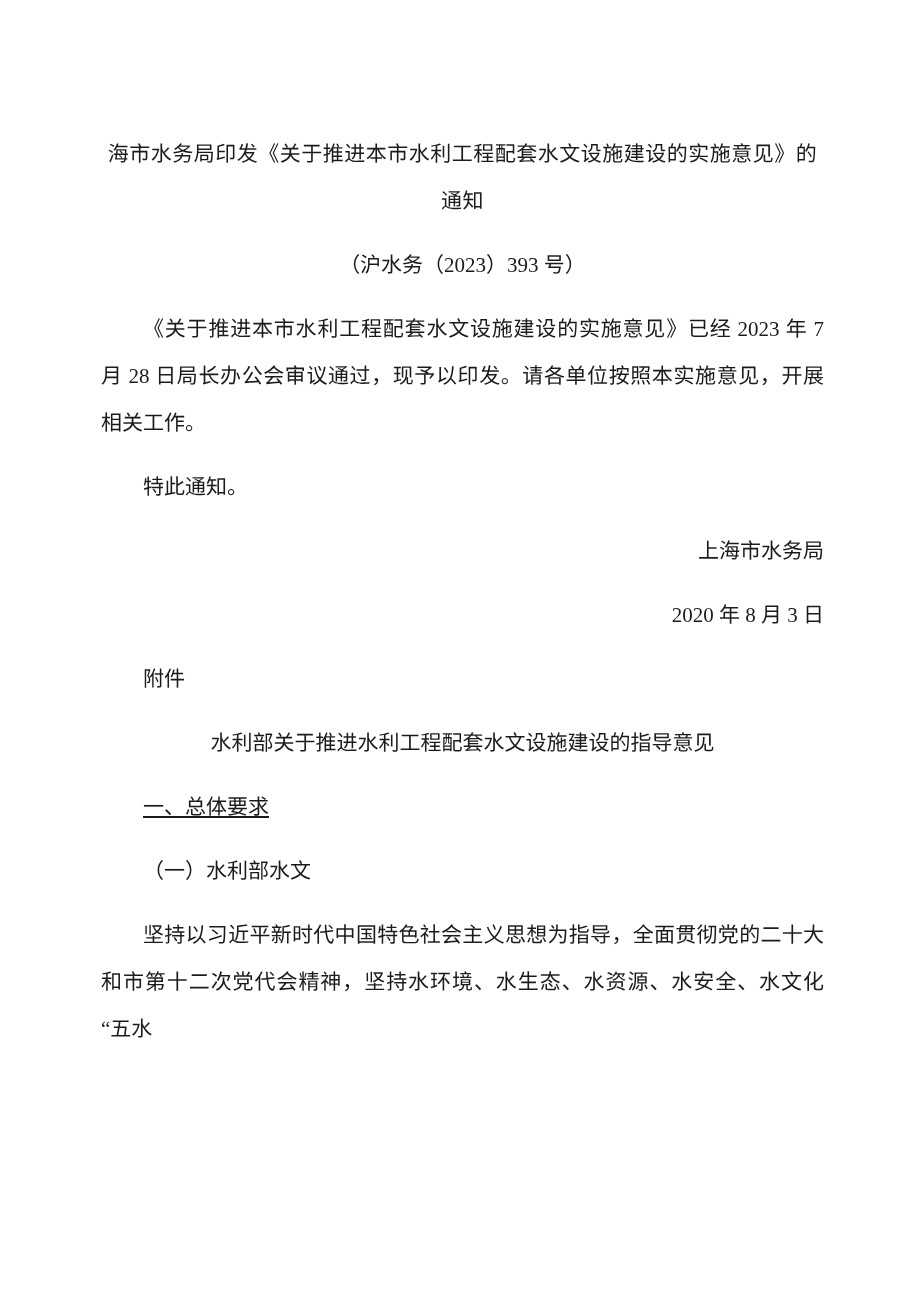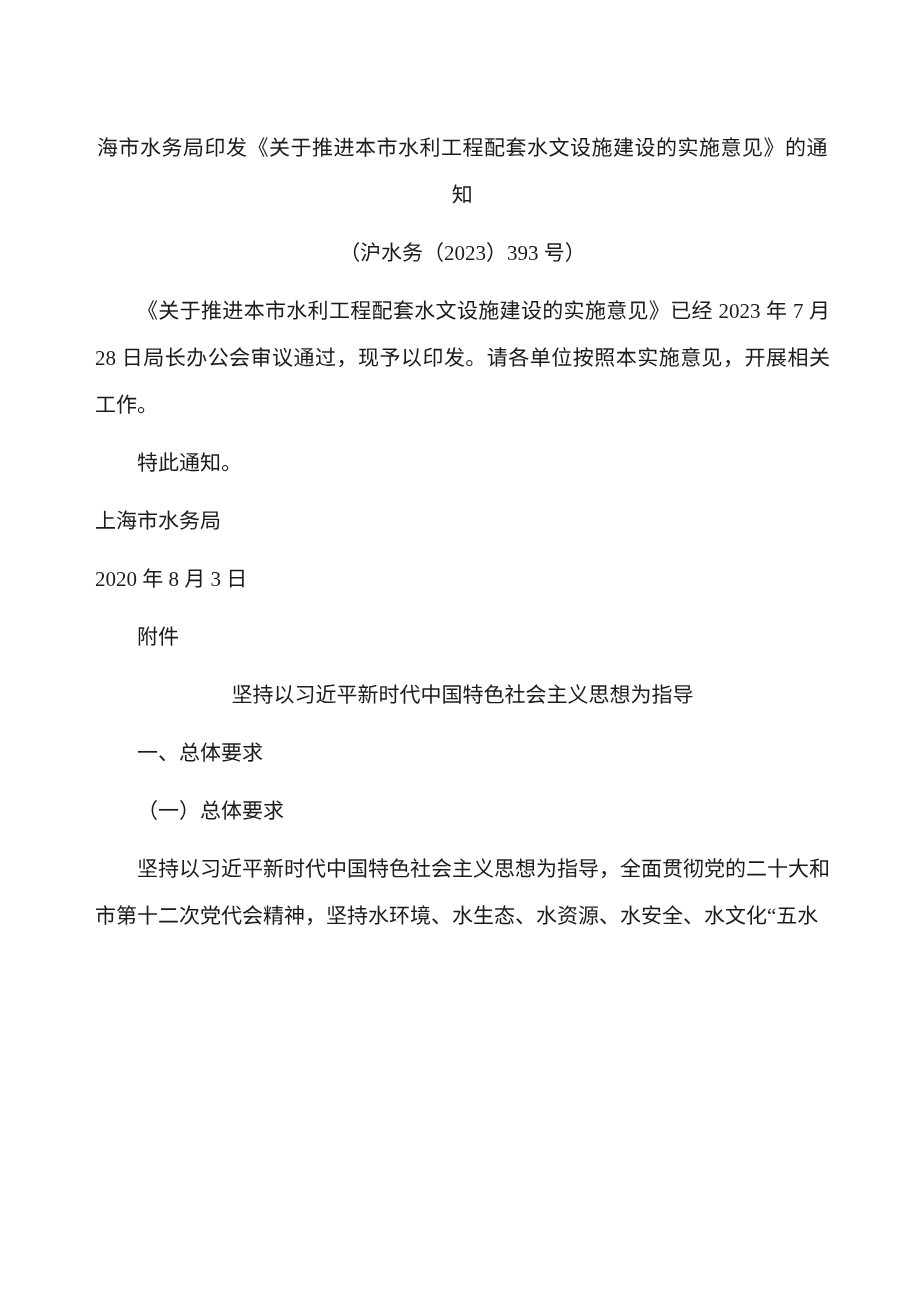--- a/index.html
+++ b/index.html
@@ -14,21 +14,21 @@
     box-sizing: border-box;
     padding: 114px 79px 0 84px;
     background: #ffffff;
     font-family: "Liberation Serif", "DejaVu Serif", serif;
     font-size: 21px;
     line-height: 47px;
     color: #1b1b1b;
     overflow: hidden;
   }
   .page p, .page h1, .page h2 {
-    margin: 11px;
+    margin: 17px;
     padding: 0;
     font-weight: normal;
     font-size: 21px;
   }
   .title {
     font-size: 22px;
     text-align: center;
     letter-spacing: 0.5px;
   }
   .docnum {
@@ -39,36 +39,38 @@
     margin-top: 16px;
     text-align: justify;
   }
   .para {
     text-align: justify;
   }
   .indent {
     text-indent: 2em;
   }
   .sign {
+    text-align: right;
   }
   .sign-org {
     margin-top: 7px;
   }
   .attach-label {
     margin-top: 43px;
   }
   .attach-title {
     text-align: center;
     margin-top: 4px;
   }
   .intro {
     margin-top: 47px;
   }
   .section-h1 {
     margin-top: -6px;
+    text-decoration: underline;
   }
   .doc-link {
     color: #7ba5c2;
     text-decoration: none;
     cursor: pointer;
   }
 </style>
 </head>
 <body>
 
@@ -82,22 +84,22 @@
   <p class="para indent">《关于推进本市水利工程配套水文设施建设的实施意见》已经 2023 年 7 月 28 日局长办公会审议通过，现予以印发。请各单位按照本实施意见，开展相关工作。</p>
 
   <p class="para indent">特此通知。</p>
 
   <p class="sign sign-org">上海市水务局</p>
 
   <p class="sign">2020 年 8 月 3 日</p>
 
   <p class="indent attach-label">附件</p>
 
-  <h2 class="attach-title">坚持以习近平新时代中国特色社会主义思想为指导</h2>
+  <h2 class="attach-title">水利部关于推进水利工程配套水文设施建设的指导意见</h2>
 
 
   <p class="para indent section-h1">一、总体要求</p>
 
-  <p class="para indent">（一）总体要求</p>
+  <p class="para indent">（一）水利部水文</p>
 
   <p class="para indent">坚持以习近平新时代中国特色社会主义思想为指导，全面贯彻党的二十大和市第十二次党代会精神，坚持水环境、水生态、水资源、水安全、水文化“五水</p>
 
 </div>
 
 </body></html>

